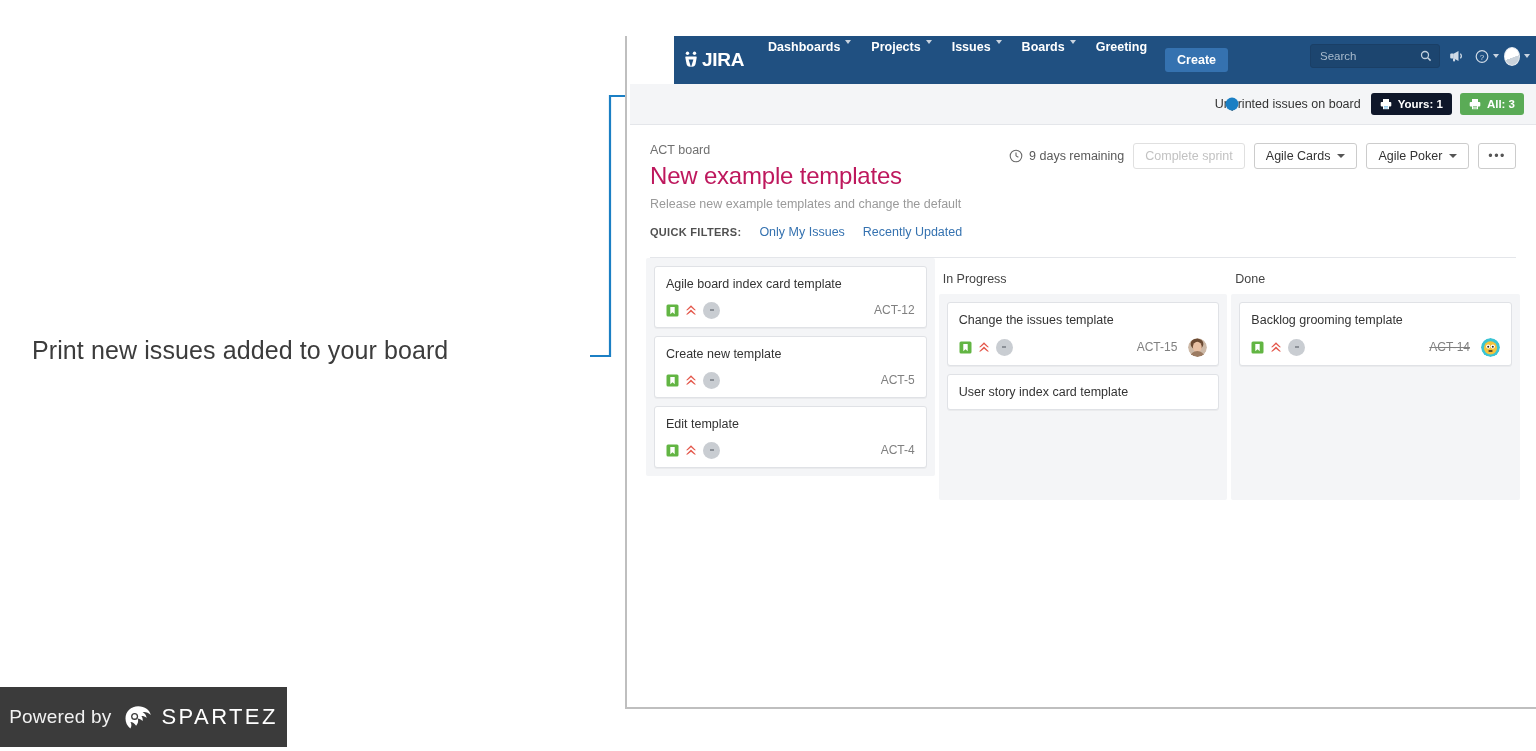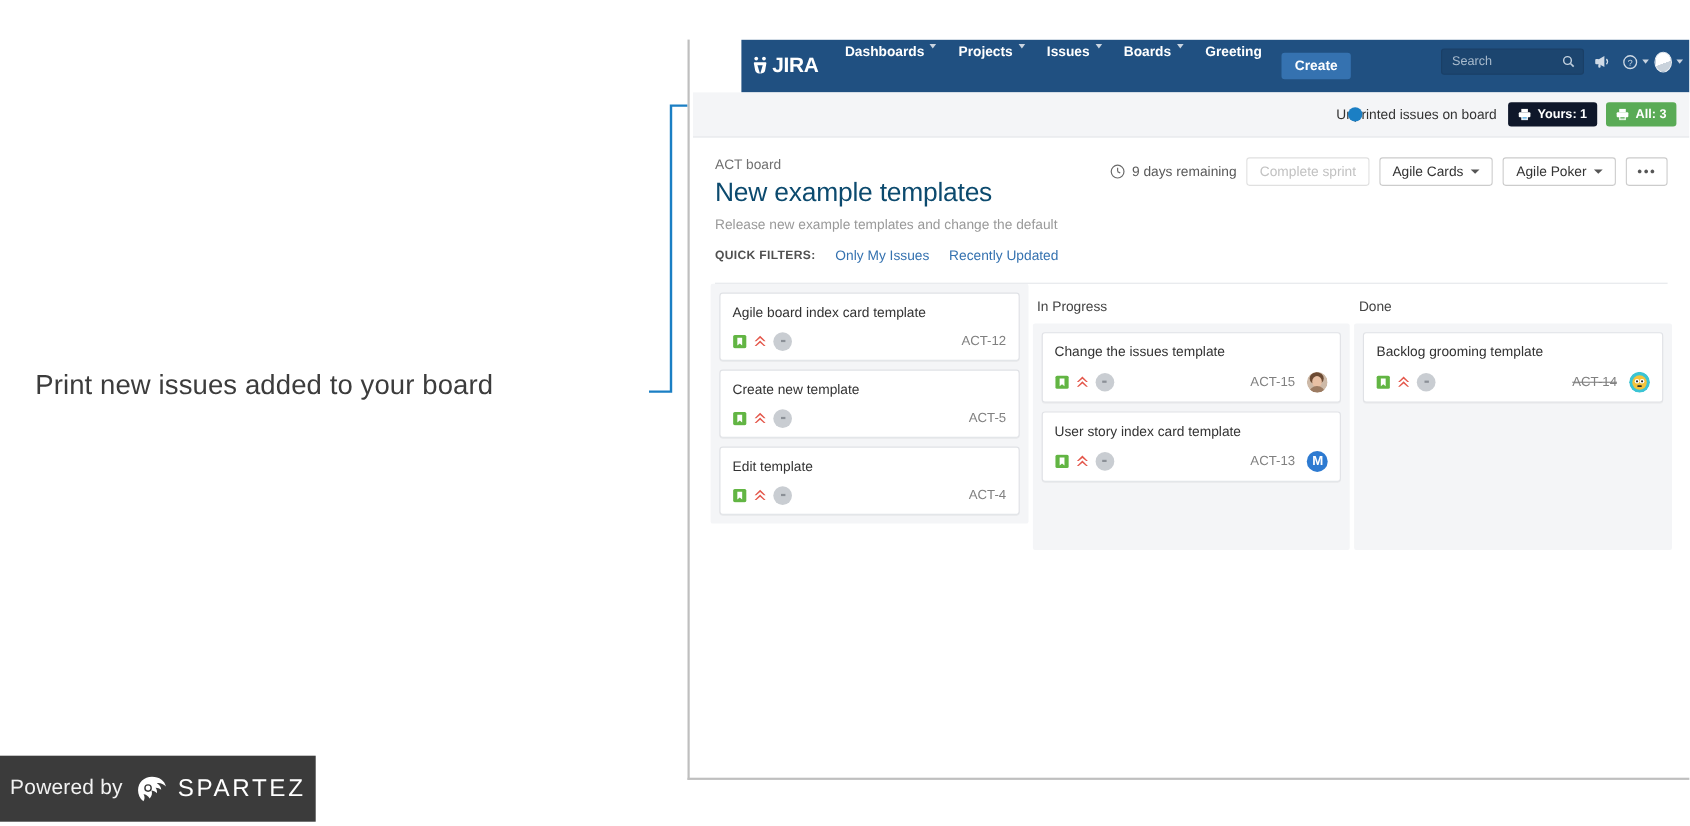--- a/index.html
+++ b/index.html
@@ -88,21 +88,21 @@
   .pill.blue{background:#0f172a;}
   .pill.green{background:#5aab56;}
   .dot-anchor{
     position:absolute;left:602px;top:50%;transform:translate(-50%,-50%);
     width:13px;height:13px;border-radius:50%;background:#1b7fc4;
   }
 
   
   .board-head{padding:18px 20px 0 20px;position:relative;}
   .crumb{font-size:12.5px;color:#707070;}
-  .board-title{font-size:24px;color:#0c4a6e;font-weight:normal;margin-top:5px;letter-spacing:-.2px;}
+  .board-title{font-size:24px;color:#be185d;font-weight:normal;margin-top:5px;letter-spacing:-.2px;}
   .board-sub{font-size:12.5px;color:#9a9a9a;margin-top:7px;}
   .qf-row{display:flex;align-items:center;gap:18px;margin-top:14px;}
   .qf-label{font-size:11px;font-weight:bold;color:#505050;letter-spacing:.3px;}
   .qf-link{font-size:12.5px;color:#3572b0;cursor:pointer;}
 
   .head-right{position:absolute;right:20px;top:18px;display:flex;align-items:center;gap:9px;}
   .days{display:flex;align-items:center;gap:6px;font-size:12.5px;color:#5a5a5a;white-space:nowrap;}
   .btn{
     height:26px;border:1px solid #ccc;border-radius:3px;background:#fff;
     display:flex;align-items:center;gap:7px;padding:0 11px;font-size:12.5px;color:#333;
@@ -384,35 +384,20 @@
                     <ellipse cx="9" cy="6" rx="6.4" ry="5.6" fill="#6b4a33"></ellipse>
                     <ellipse cx="9.3" cy="9" rx="4.4" ry="5.2" fill="#e8c0a4"></ellipse>
                     <ellipse cx="9.3" cy="19" rx="7" ry="6" fill="#9c7b62"></ellipse>
                   </g>
                 </svg>
               </div>
             </div>
 
             <div class="card">
               <div class="card-title">User story index card template</div>
-              <div class="card-foot">
-                <svg class="ico-story" viewBox="0 0 13 13">
-                  <rect x="0.5" y="0.5" width="12" height="12" rx="1.5" fill="#62b543"></rect>
-                  <path d="M4.3 3 h4.4 v7.2 l-2.2 -1.9 -2.2 1.9z" fill="#ffffff"></path>
-                </svg>
-                <svg class="ico-prio" viewBox="0 0 12 13">
-                  <path d="M6 1.2 L11 6.2 L9.4 6.2 L6 3.3 L2.6 6.2 L1 6.2z" fill="#e4584c"></path>
-                  <path d="M6 5.6 L11 10.6 L9.4 10.6 L6 7.7 L2.6 10.6 L1 10.6z" fill="#e4584c"></path>
-                </svg>
-                <span class="chip-empty">
-                    <i></i>
-                  </span>
-                <span class="card-key">ACT-13</span>
-                <span class="av av-m">M</span>
-              </div>
             </div>
 
           </div>
         </div>
 
         <div class="col">
           <div class="col-title">Done</div>
           <div class="col-body">
 
             <div class="card">

